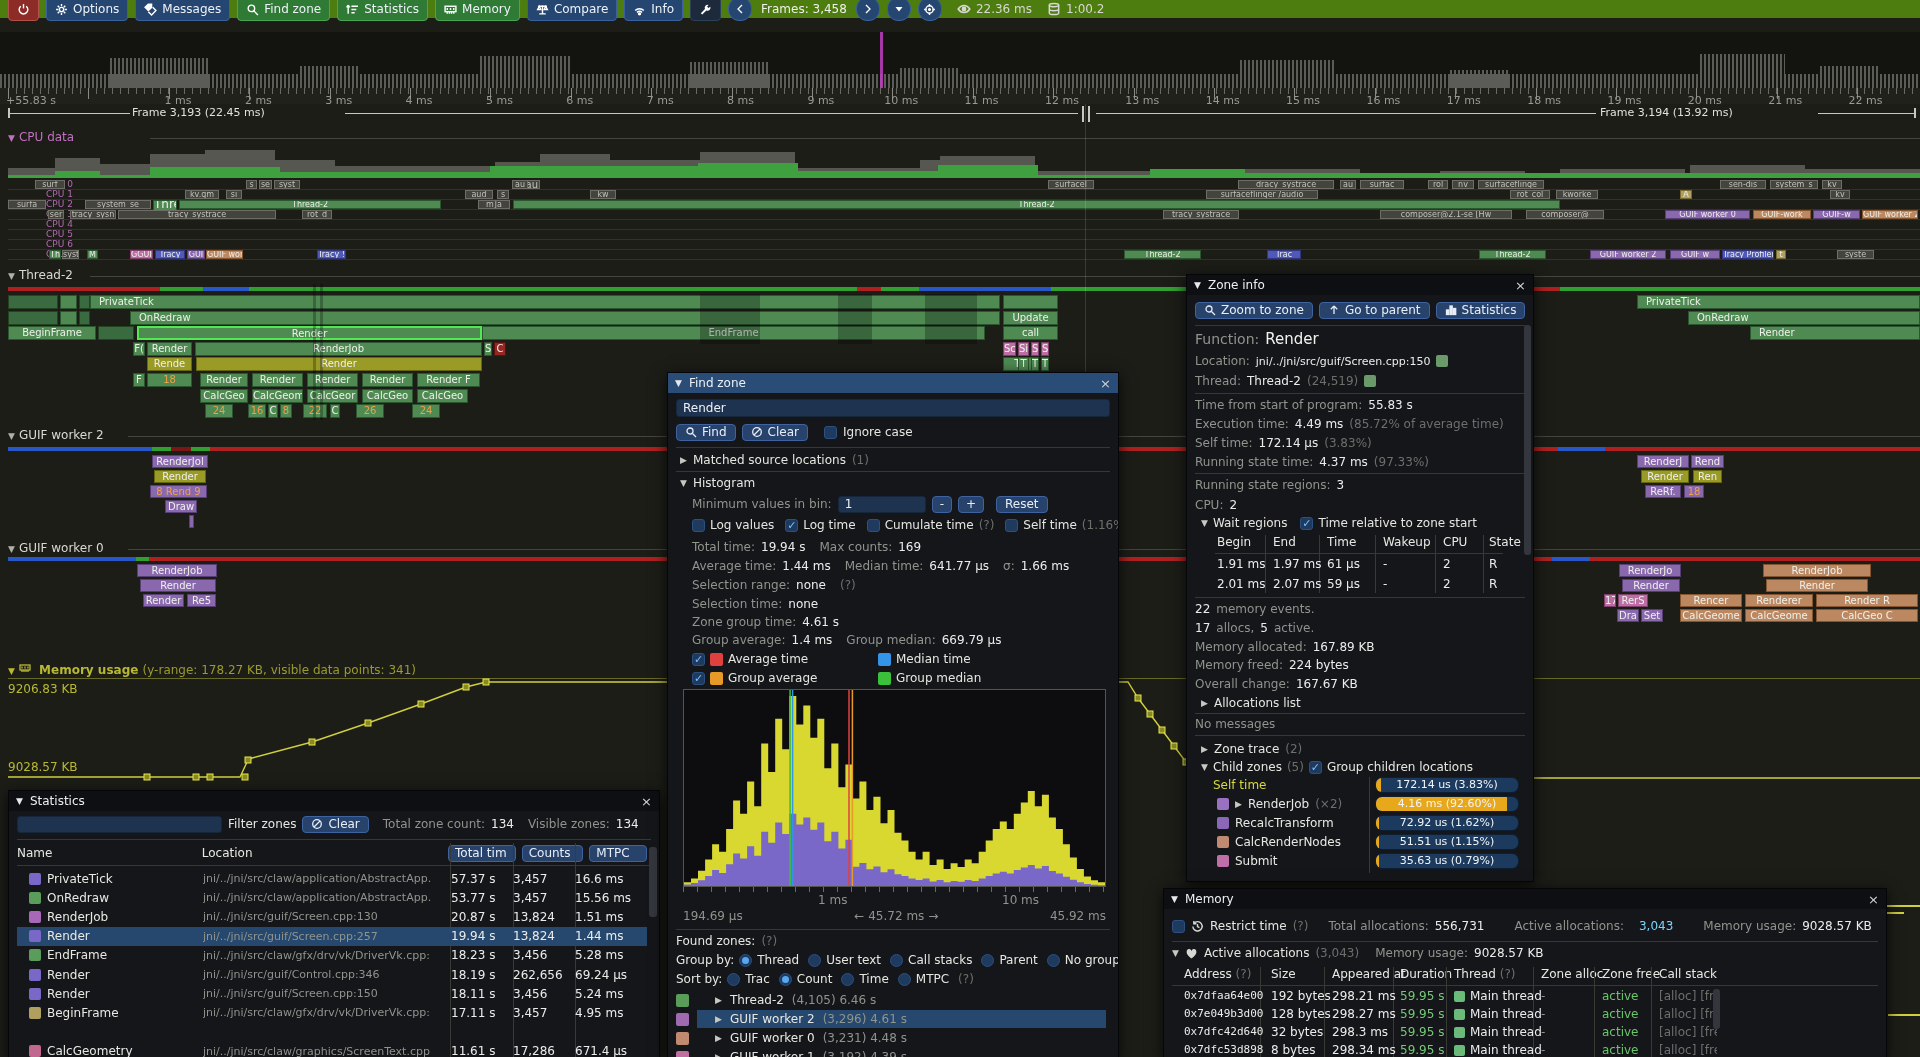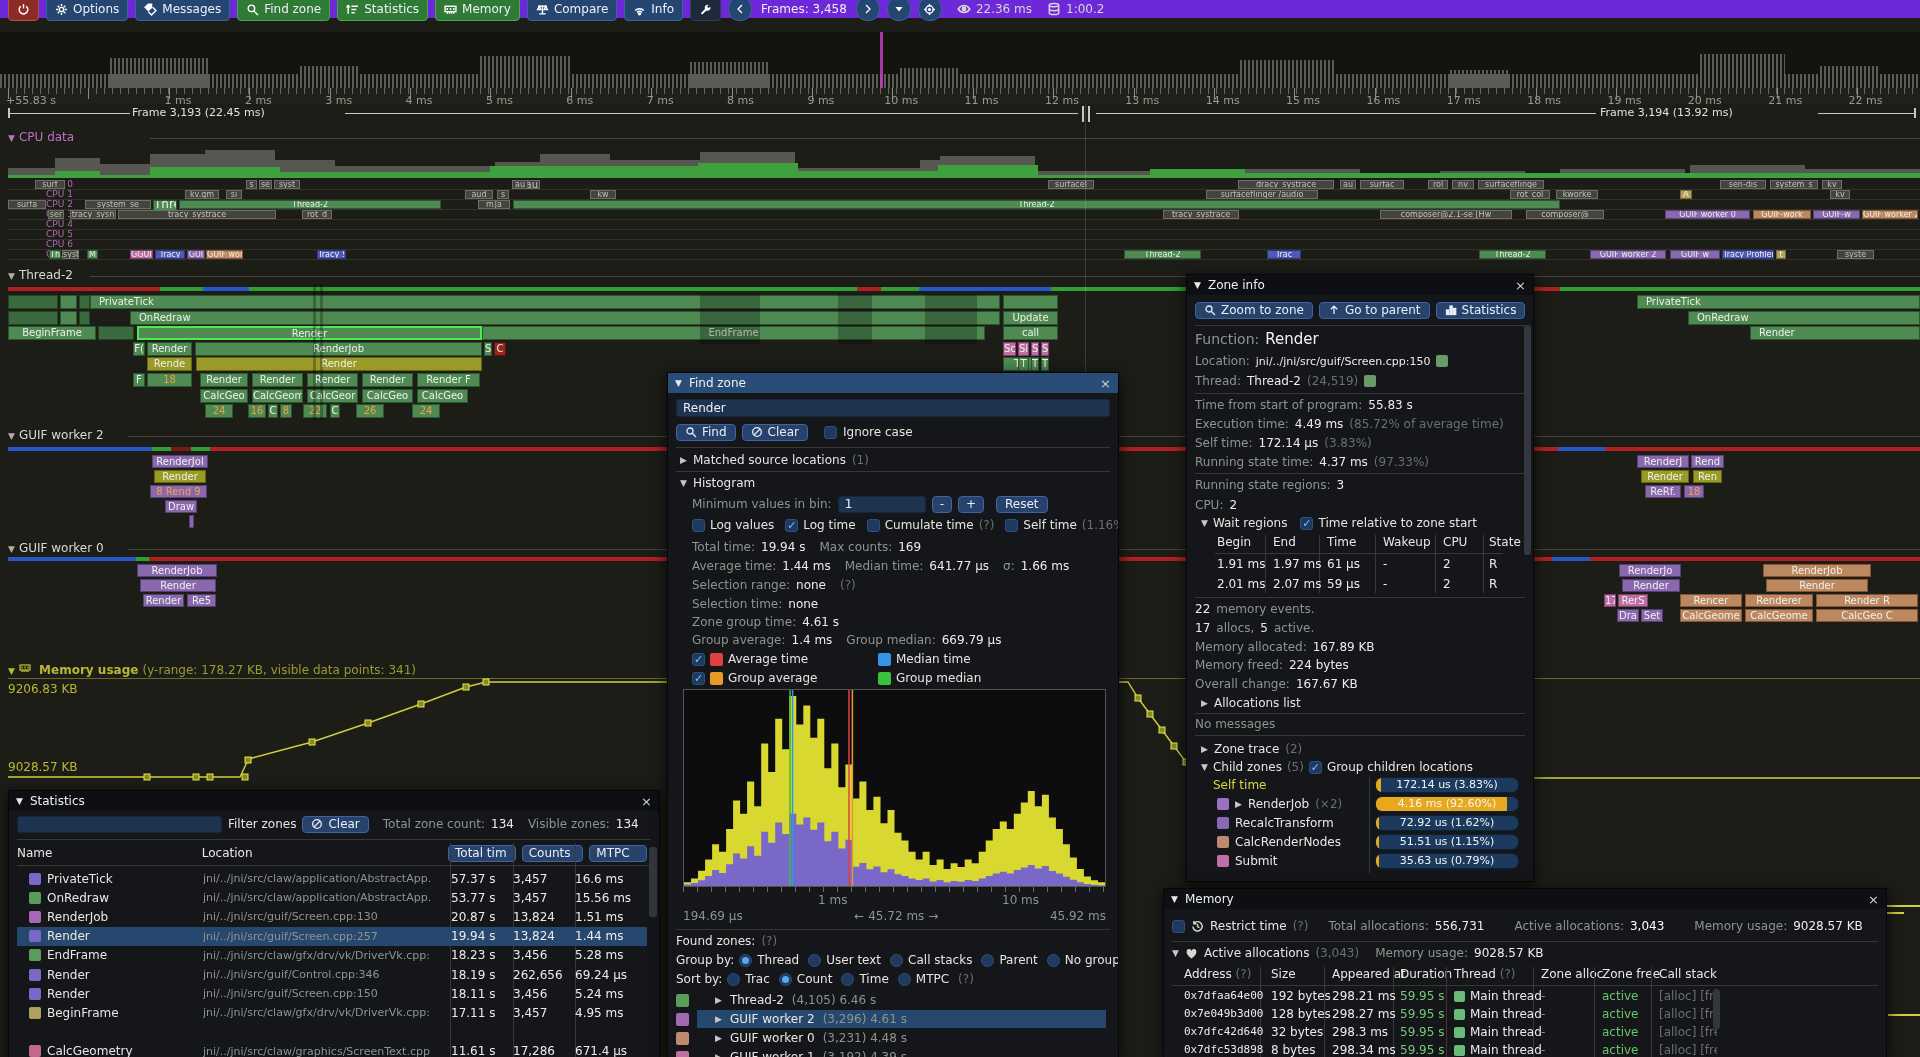--- a/index.html
+++ b/index.html
@@ -1,19 +1,19 @@
 <!DOCTYPE html>
 <html><head>
 <meta charset="utf-8">
 <style>
   html,body{margin:0;padding:0;background:#000;}
   #app{position:relative;width:1920px;height:1057px;overflow:hidden;background:#1d1d18;
        font-family:"DejaVu Sans",sans-serif;color:#d8d8d2;font-size:12px;}
   
-  #toolbar{position:absolute;left:0;top:0;width:1920px;height:18px;background:#6d28d9;
+  #toolbar{position:absolute;left:0;top:0;width:1920px;height:18px;background:#4d7c0f;
            display:flex;align-items:center;gap:7px;padding:0 8px;box-sizing:border-box;}
   .tbtn{display:inline-flex;align-items:center;gap:5px;height:22px;padding:0 8px;border-radius:4px;
         font-size:12px;color:#eef2f8;border:1px solid #00000055;}
   .tb-blue{background:#264672;border-color:#3a62a0;}
   .tb-green{background:#2f7a35;border-color:#49a552;}
   .tb-red{background:#8d2b27;border-color:#b2514b;}
   .tb-dark{background:#1d2a3c;border-color:#2c4058;}
   .tb-round{border-radius:11px;width:22px;padding:0;justify-content:center;}
   .tbdim{color:#d8d8d2;display:inline-flex;align-items:center;gap:5px;}
   svg.ic{display:block;}
@@ -1006,21 +1006,21 @@
             <path d="M2.6 3.2A4.3 4.3 0 1 1 1.7 6"></path>
             <path d="M2.6 1v2.4H5"></path>
             <path d="M6 3.8V6l1.8 1"></path>
           </svg>
         </span>
         <span style="color: rgb(230, 230, 224);">Restrict time</span>
         <span style="color: rgb(108, 112, 106); margin-right: 14px;">(?)</span>
         <span style="color: rgb(143, 148, 140);">Total allocations:</span>
         <span style="color: rgb(236, 236, 234); margin-right: 24px;">556,731</span>
         <span style="color: rgb(143, 148, 140);">Active allocations:</span>
-        <span style="color: #ffffff; margin-right: 24px;">3,043</span>
+        <span style="color: #7dd3fc; margin-right: 24px; margin-left: 9px;">3,043</span>
         <span style="color: rgb(143, 148, 140);">Memory usage:</span>
         <span style="color: rgb(236, 236, 234);">9028.57 KB</span>
       </div>
       <div class="sep" style="top: 52px;"></div>
       <div class="row" style="left: 8px; top: 56px; height: 16px; gap: 6px;">
         <span style="font-size: 9px; color: rgb(200, 200, 194);">▼</span>
         <span style="display: inline-flex;">
           <svg width="13" height="13" viewBox="0 0 12 12" fill="none" stroke="#d8d8d2" stroke-width="1.3" class="ic">
             <path d="M6 10.5S1.5 7.5 1.5 4.5A2.3 2.3 0 0 1 6 3.6a2.3 2.3 0 0 1 4.5.9C10.5 7.5 6 10.5 6 10.5z" fill="#d8d8d2" stroke="none"></path>
           </svg>

